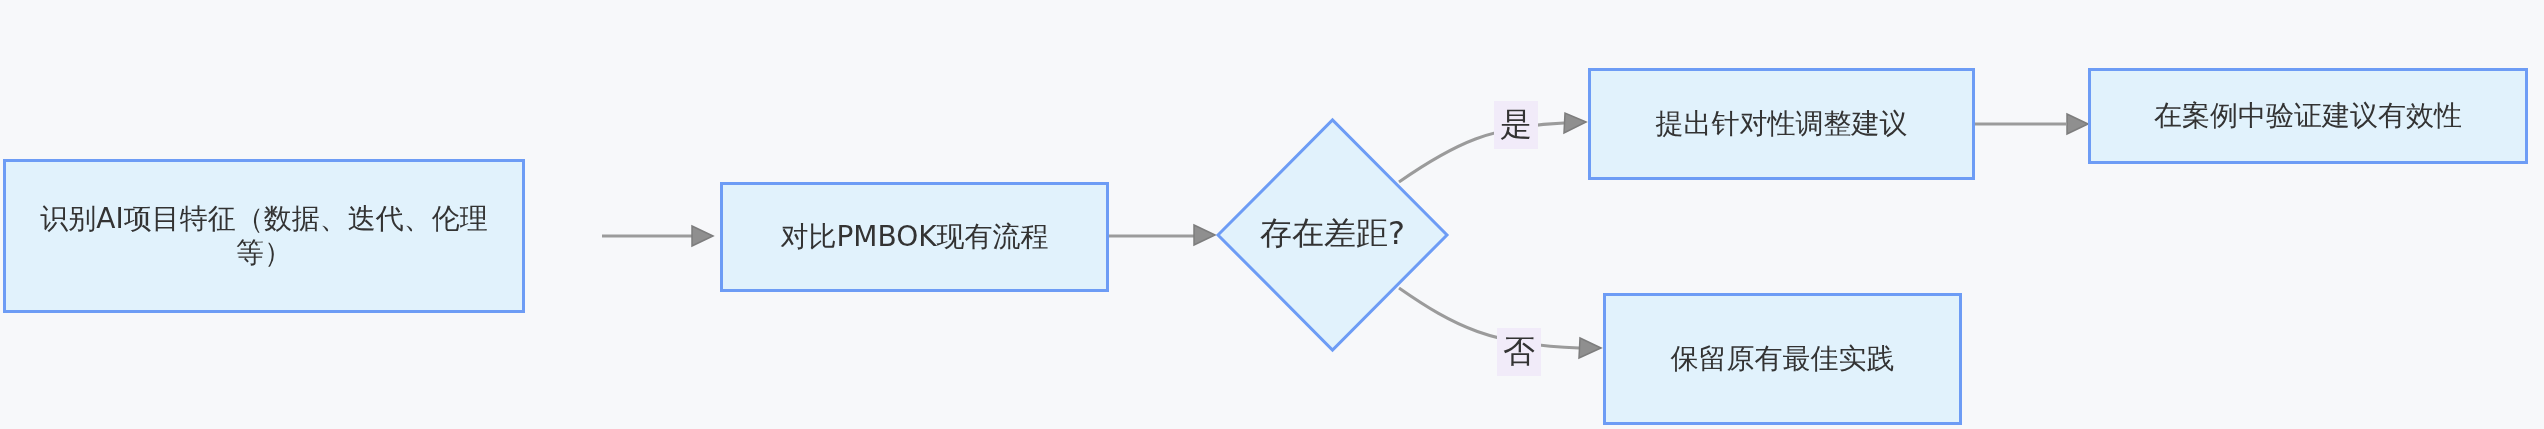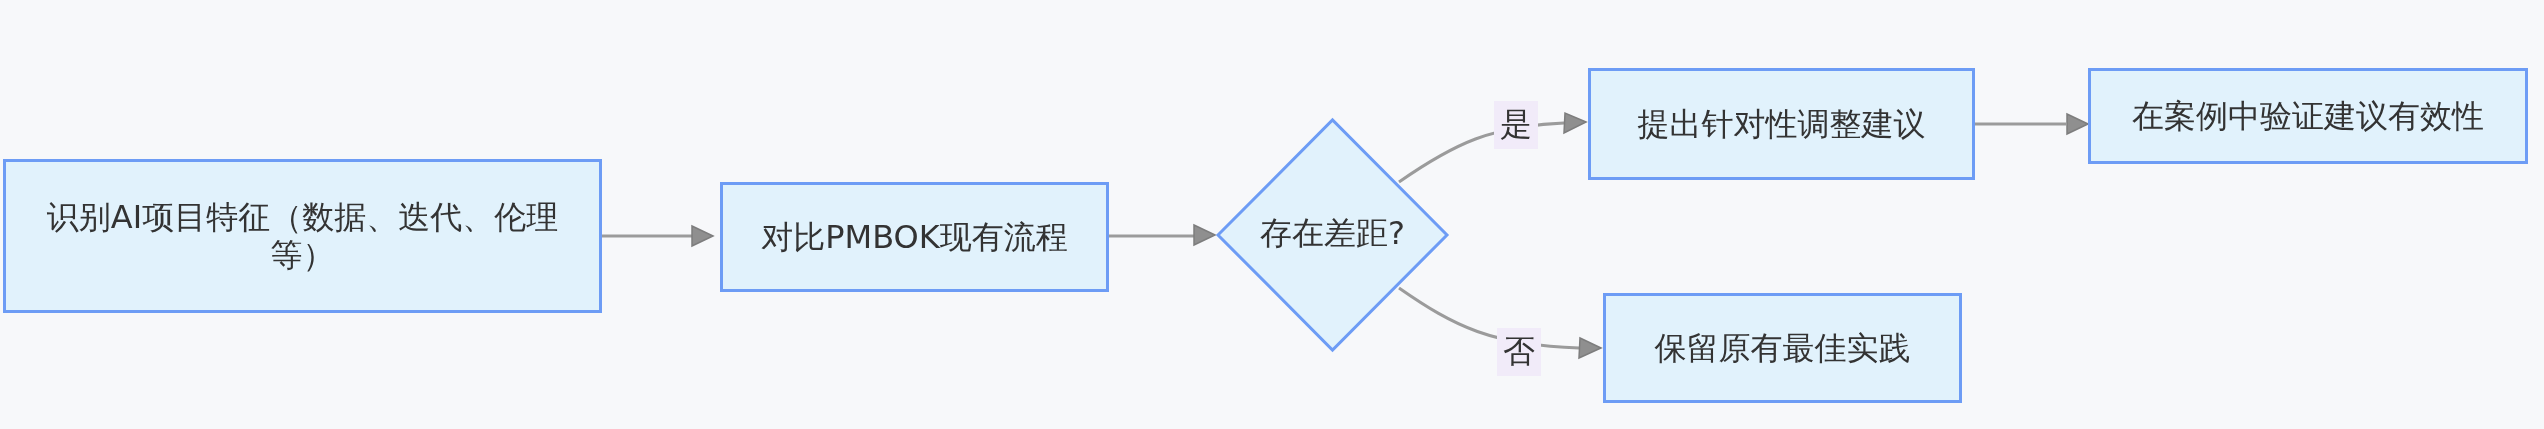--- a/index.html
+++ b/index.html
@@ -43,30 +43,30 @@
     stroke-width: 3px;
   }
   .node {
     position: absolute;
     background: var(--node-fill);
     border: 3px solid var(--node-border);
     display: flex;
     align-items: center;
     justify-content: center;
     text-align: center;
-    font-size: 32px;
+    font-size: 28px;
     line-height: 1.2;
     color: var(--text-color);
   }
   .node-label-inner { display: block; width: 100%; }
-  .node-a { left: 3px;    top: 159px; width: 599px; height: 154px; padding: 0 18px; }
+  .node-a { left: 3px;    top: 159px; width: 522px; height: 154px; padding: 0 18px; }
   .node-b { left: 720px;  top: 182px; width: 389px; height: 110px; }
   .node-d { left: 1588px; top: 68px;  width: 387px; height: 112px; }
   .node-e { left: 2088px; top: 68px;  width: 440px; height: 96px; }
-  .node-f { left: 1603px; top: 293px; width: 359px; height: 110px; }
+  .node-f { left: 1603px; top: 293px; width: 359px; height: 132px; }
   .diamond-label {
     position: absolute;
     left: 1242px; top: 216px;
     width: 181px; height: 40px;
     display: flex;
     align-items: flex-end;
     justify-content: center;
     font-size: 32px;
     color: var(--text-color);
     background: transparent;

